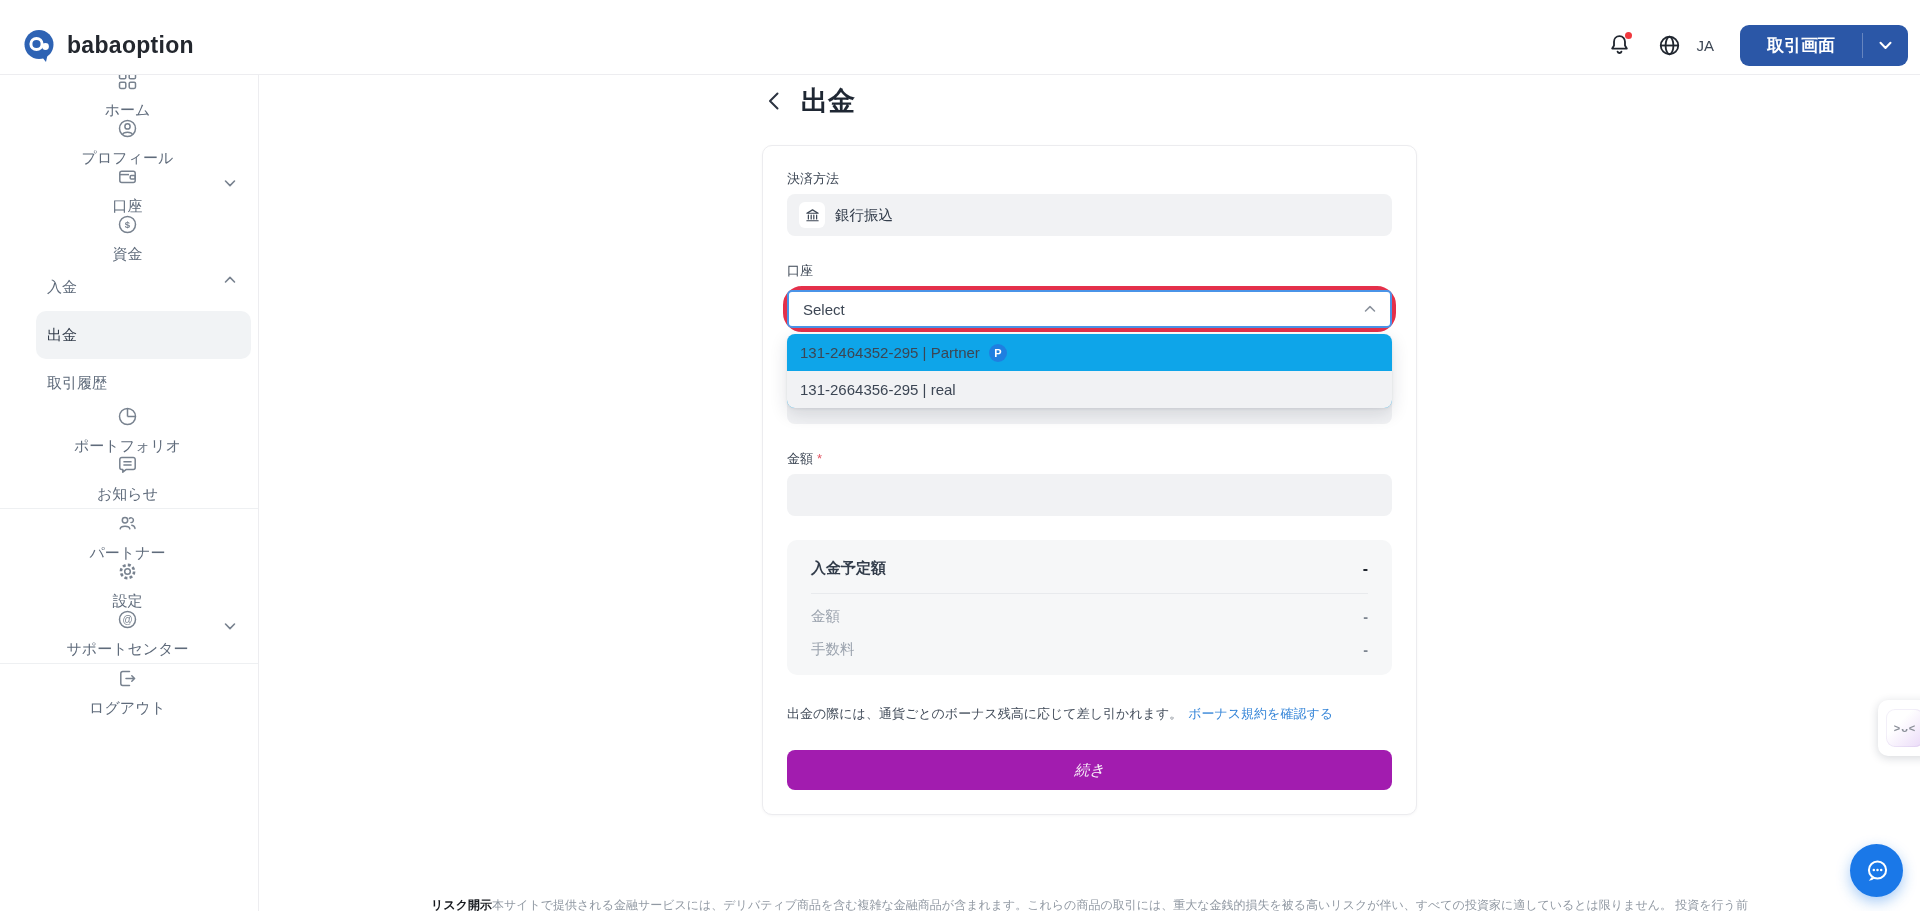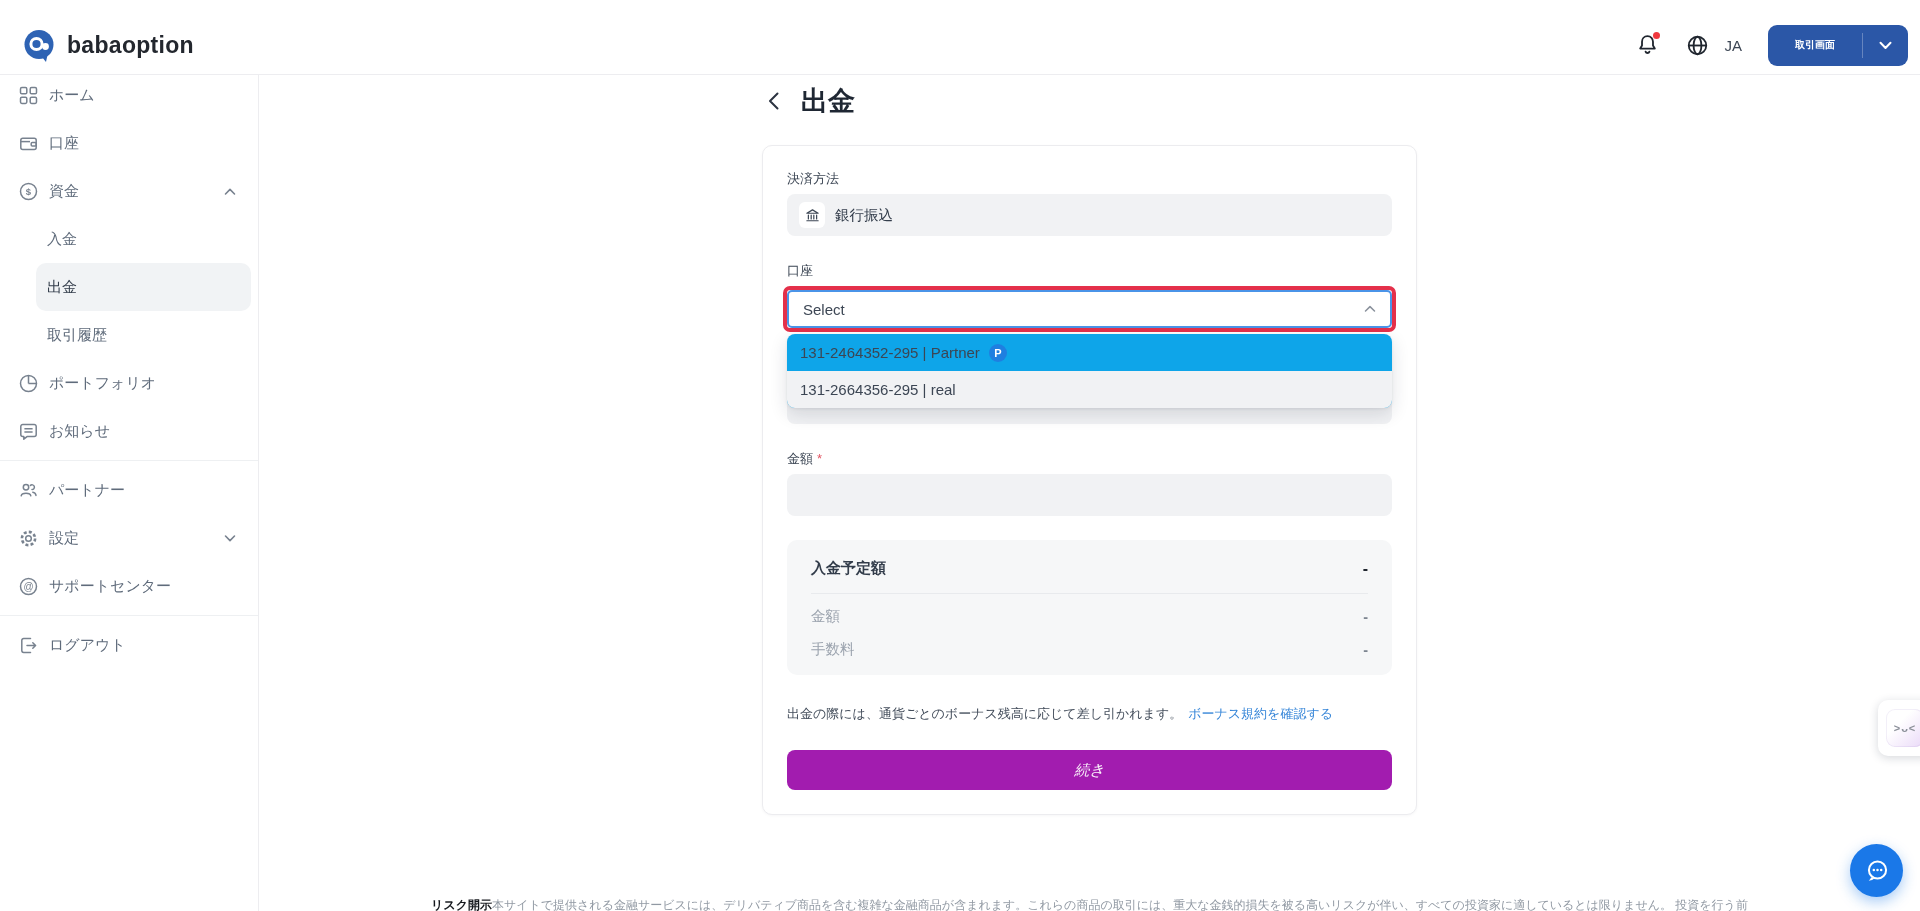--- a/index.html
+++ b/index.html
@@ -22,31 +22,31 @@
   .logo-text { font-size: 23px; font-weight: 800; color: #23272e; letter-spacing: .3px; }
   .header-right { display: flex; align-items: center; gap: 26px; }
   .bell-wrap { position: relative; width: 24px; height: 24px; cursor: pointer; }
   .bell-dot { position: absolute; top: -1px; right: 0; width: 7px; height: 7px; border-radius: 50%; background: #f0383e; }
   .lang-wrap { display: flex; align-items: center; gap: 15px; cursor: pointer; }
   .lang-label { font-size: 15px; color: #3c4654; }
   .trade-btn {
     display: flex; align-items: stretch; background: #2b57a7; border-radius: 9px;
     height: 41px; overflow: hidden; cursor: pointer; color: #fff;
   }
-  .trade-btn-main { display: flex; align-items: center; padding: 0 27px; font-size: 10px; font-weight: 700; }
+  .trade-btn-main { display: flex; align-items: center; padding: 0 27px; font-size: 17px; font-weight: 700; }
   .trade-btn-divider { width: 1px; background: rgba(255,255,255,.28); margin: 8px 0; }
   .trade-btn-caret { width: 45px; display: flex; align-items: center; justify-content: center; }
   
   .sidebar {
     position: absolute; top: 59px; left: 0; bottom: 0; width: 259px;
     background: #fff; border-right: 1px solid #ededf0; padding-top: 12px; z-index: 20;
   }
   .side-item {
     display: flex; align-items: center; gap: 11px; height: 48px;
-    padding: 0 22px 0 19px; font-size: 15px; color: #5f6b7b; cursor: pointer;
+    padding: 0 22px 0 19px; font-size: 15px; color: #5f6b7b; cursor: pointer; flex-direction: column;
   }
   .side-item .chev { margin-left: auto; }
   .sub-item {
     display: flex; align-items: center; height: 48px; margin: 0 7px 0 36px;
     padding-left: 11px; border-radius: 10px; font-size: 15px; color: #5f6b7b; cursor: pointer;
   }
   .sub-item.selected { background: #f1f3f5; color: #333d4b; }
   .side-divider { border-top: 1px solid #eef0f2; margin: 5px 0; }
   
   .main { position: absolute; top: 59px; left: 259px; right: 0; bottom: 0; background: #fff; }
@@ -65,21 +65,21 @@
     margin-top: 7px; height: 42px; background: #f1f2f4; border-radius: 8px;
     display: flex; align-items: center; padding: 8px 12px; gap: 10px;
   }
   .method-chip {
     width: 26px; height: 26px; background: #fff; border-radius: 6px;
     display: flex; align-items: center; justify-content: center;
   }
   .method-label { font-size: 14.5px; color: #333d4b; }
   .mt27 { margin-top: 27px; }
   .select-zone { position: relative; margin-top: 7px; }
-  .red-frame { border: 4px solid #e4304a; border-radius: 7px; margin: 0 -4px; }
+  .red-frame { border: 4px solid #e4304a; border-radius: 19px; margin: 0 -4px; }
   .select-box {
     height: 38px; background: #fff; border: 2px solid #4a94e8; border-radius: 5px;
     display: flex; align-items: center; justify-content: space-between;
     padding: 0 14px; cursor: pointer;
   }
   .select-placeholder { font-size: 15px; color: #3c4654; }
   .dropdown-panel {
     position: absolute; left: 0; right: 0; top: calc(100% + 2px);
     background: #0ea5e9; border-radius: 8px; overflow: hidden;
     box-shadow: 0 6px 18px rgba(25,35,55,.14), 0 1px 3px rgba(25,35,55,.08); z-index: 8;
@@ -194,20 +194,35 @@
   <div class="side-item">
     <span>
       <svg width="19" height="19" viewBox="0 0 19 19" fill="none" stroke="#78828f" stroke-width="1.5">
         <rect x="1.5" y="1.5" width="6.3" height="6.3" rx="1.4"></rect>
         <rect x="11.2" y="1.5" width="6.3" height="6.3" rx="1.4"></rect>
         <rect x="1.5" y="11.2" width="6.3" height="6.3" rx="1.4"></rect>
         <rect x="11.2" y="11.2" width="6.3" height="6.3" rx="1.4"></rect>
       </svg>
     </span>
     <span>ホーム</span>
+  </div>
+  <div class="side-item">
+    <span>
+      <svg width="19" height="19" viewBox="0 0 19 19" fill="none" stroke="#78828f" stroke-width="1.5">
+        <circle cx="9.5" cy="9.5" r="8"></circle>
+        <circle cx="9.5" cy="7.4" r="2.6"></circle>
+        <path d="M4.6 15.4 C5.6 12.6 13.4 12.6 14.4 15.4"></path>
+      </svg>
+    </span>
+    <span>プロフィール</span>
+    <span class="chev">
+      <svg width="12" height="9" viewBox="0 0 12 9" fill="none" stroke="#78828f" stroke-width="1.6" stroke-linecap="round" stroke-linejoin="round">
+          <path d="M1.5 2 L6 6.6 L10.5 2"></path>
+        </svg>
+    </span>
   </div>
   <div class="side-item">
     <span>
       <svg width="19" height="19" viewBox="0 0 19 19" fill="none" stroke="#78828f" stroke-width="1.5">
         <rect x="1.8" y="4.2" width="15.4" height="11.3" rx="2"></rect>
         <path d="M1.8 7.6 H11"></path>
         <rect x="12.2" y="8.6" width="5" height="3.4" rx="1"></rect>
       </svg>
     </span>
     <span>口座</span>

